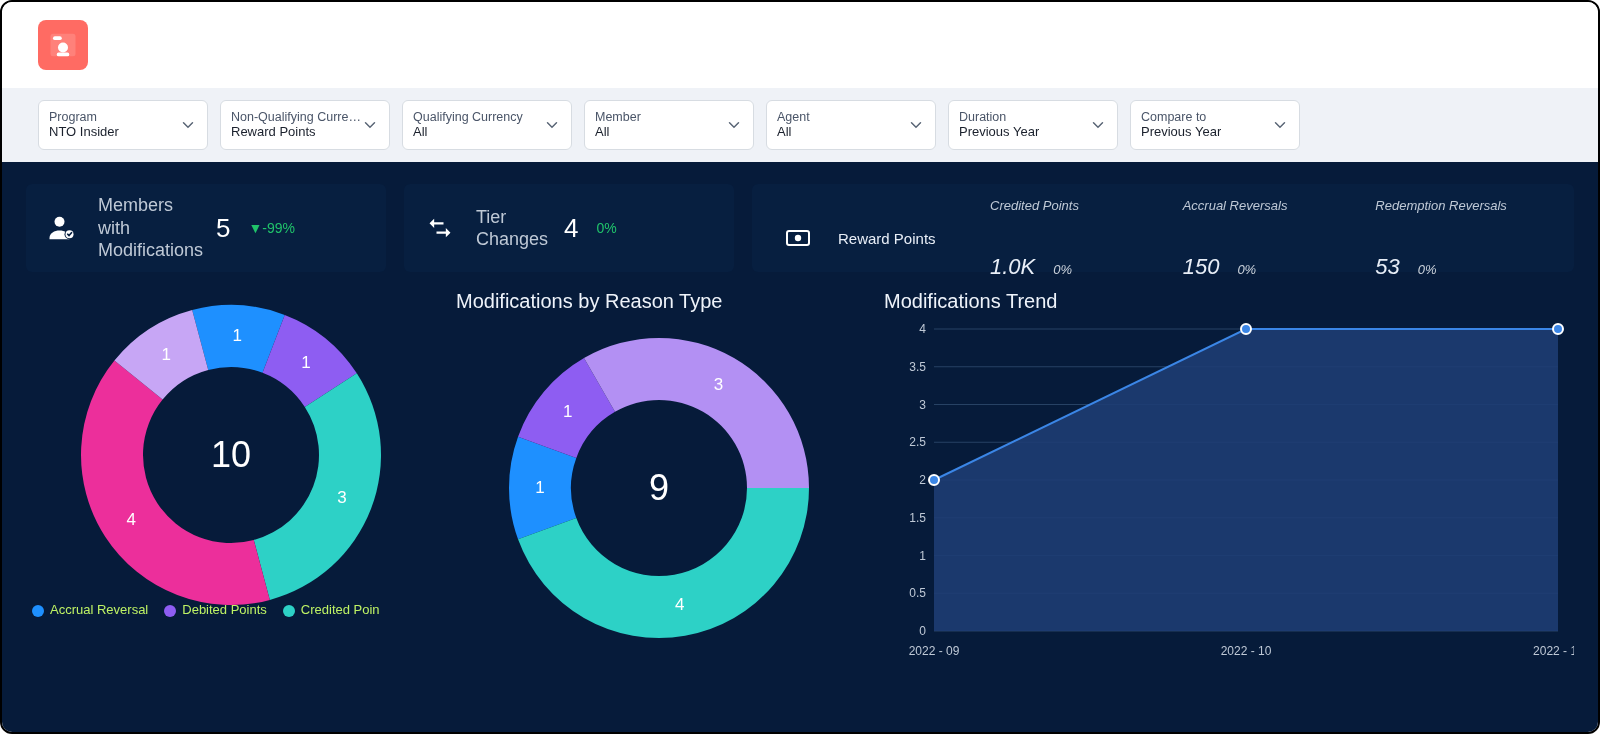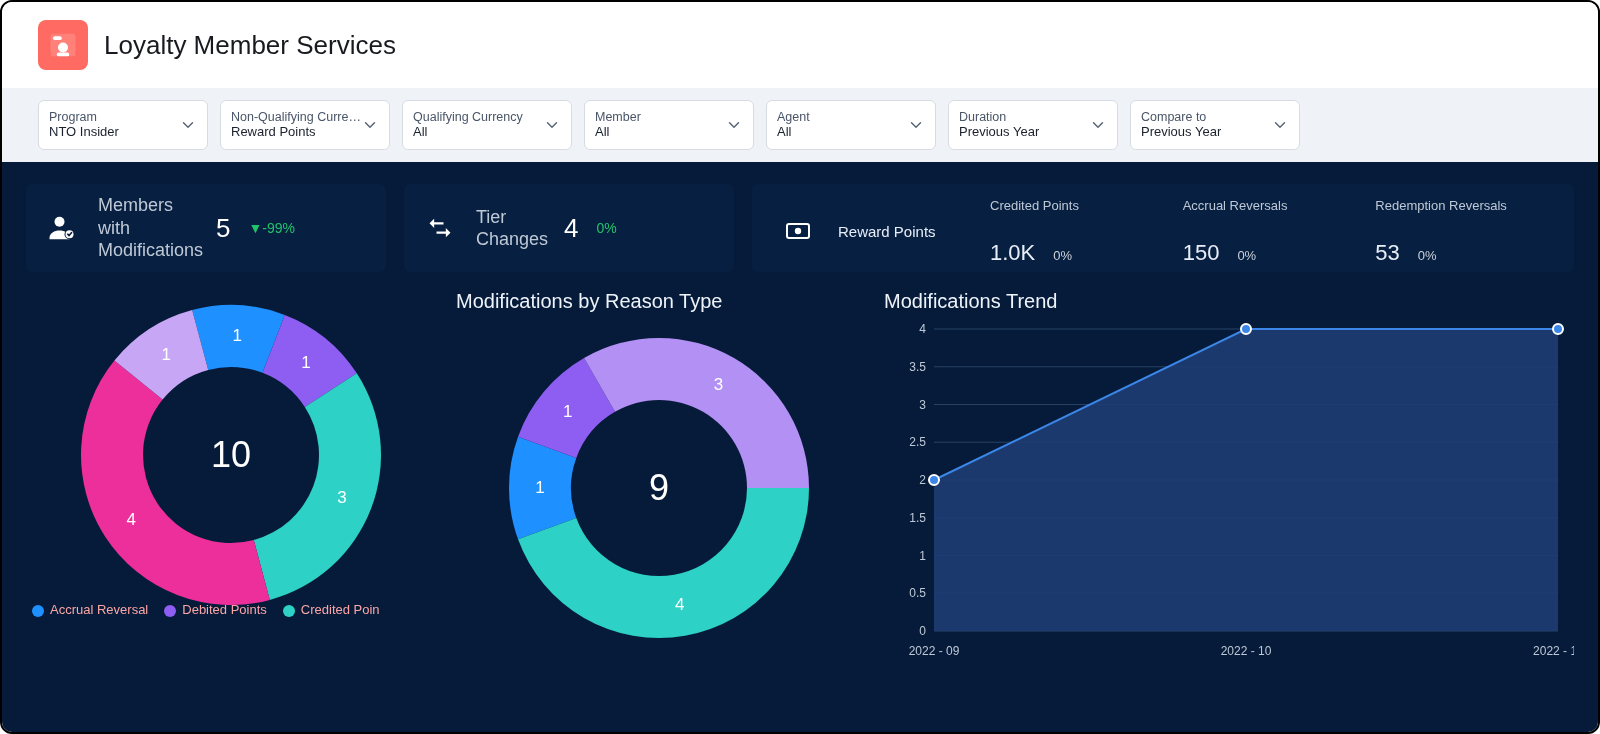--- a/index.html
+++ b/index.html
@@ -44,30 +44,30 @@
   .kpis{display:grid;grid-template-columns:360px 330px 1fr;gap:18px;margin-bottom:18px;}
   .kpi{background:var(--panel);border-radius:6px;padding:14px 18px;display:flex;align-items:center;gap:18px;height:88px;}
   .kpi .icon{width:36px;height:36px;display:flex;align-items:center;justify-content:center;fill:#fff;color:#fff;}
   .kpi .lbl{font-size:18px;color:var(--muted);line-height:1.25;}
   .kpi .val{font-size:26px;font-weight:500;color:#fff;}
   .kpi .delta{font-size:14px;}
   .delta.down{color:var(--green);}
   .delta.zero{color:var(--green);}
 
   .kpi3{display:grid;grid-template-columns:56px 140px repeat(3, 1fr);align-items:center;gap:12px;}
-  .kpi3 .group{display:flex;flex-direction:column;gap:3px;}
+  .kpi3 .group{display:flex;flex-direction:column;gap:17px;font-style:italic;}
   .kpi3 .name{font-size:13px;color:var(--muted);}
   .kpi3 .row{display:flex;align-items:baseline;gap:18px;margin-top:24px;}
   .kpi3 .big{font-size:22px;font-weight:500;}
 
   .charts{display:grid;grid-template-columns:410px 410px 1fr;gap:18px;}
   .ctitle{font-size:20px;font-weight:400;color:#eef3fa;margin:0 0 10px 2px;}
   .ring-wrap{position:relative;width:330px;height:330px;margin:0 auto -20px auto;}
   .ring-center{position:absolute;inset:0;display:flex;align-items:center;justify-content:center;font-size:36px;font-weight:500;color:#fff;}
-  .legend{display:flex;gap:16px;align-items:center;padding:2px 0 0 6px;font-size:13px;color:#fca5a5;white-space:nowrap;overflow:hidden;}
+  .legend{display:flex;gap:16px;align-items:center;padding:2px 0 0 6px;font-size:13px;color:#bef264;white-space:nowrap;overflow:hidden;}
   .dot{width:12px;height:12px;border-radius:50%;display:inline-block;margin-right:6px;vertical-align:middle;}
 
   
   .trend{position:relative;height:360px;}
   .axis-label{font-size:12px;fill:#bfc9d6;}
   .grid-line{stroke:#274264;stroke-width:1;}
   .line{stroke:var(--line-blue);stroke-width:2;fill:none;}
   .area{fill:var(--area-blue);opacity:0.9;}
   .pt{fill:var(--line-blue);stroke:#fff;stroke-width:2;}
 
@@ -79,21 +79,20 @@
 
   <div class="header">
     <div class="app-icon">
       <svg viewBox="0 0 24 24" width="30" height="30" fill="#fff">
           <rect x="2" y="3" width="20" height="18" rx="2" fill="#fff" opacity="0.15"></rect>
           <rect x="4" y="5" width="7" height="3" rx="1.5" fill="#fff"></rect>
           <circle cx="12" cy="14" r="4" fill="#fff"></circle>
           <rect x="7" y="18" width="10" height="3" rx="1.5" fill="#fff"></rect>
         </svg>
     </div>
-    <div class="app-title">Loyalty Member Services</div>
   </div>
 
   <div class="filters" id="filters-row">
       <div class="filter">
         <div class="labels">
           <span class="filter-label">Program</span>
           <span class="filter-value">NTO Insider</span>
         </div>
         <svg class="chev" viewBox="0 0 24 24">
           <path d="M6 9l6 6 6-6" fill="none" stroke="#5a6676" stroke-width="2" stroke-linecap="round"></path>

